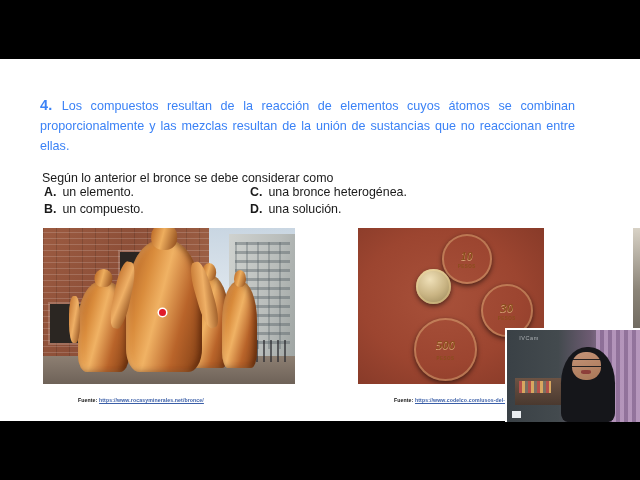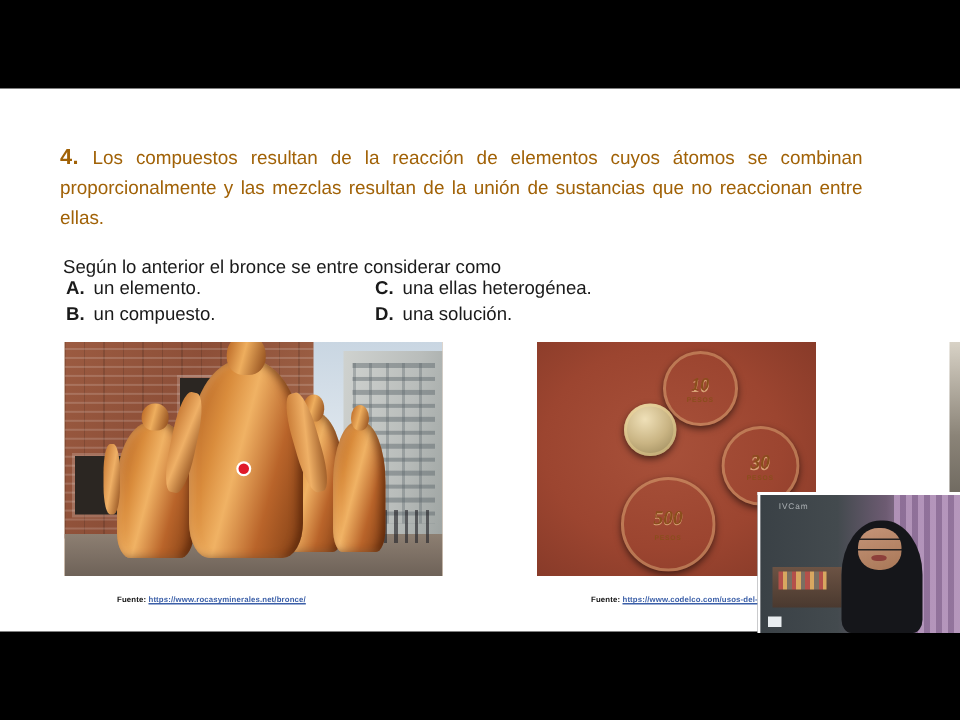--- a/index.html
+++ b/index.html
@@ -5,21 +5,21 @@
   html,body{margin:0;padding:0;background:#000;}
   body{width:640px;height:480px;overflow:hidden;
        font-family:"Liberation Sans",sans-serif;}
   #stage{position:relative;width:640px;height:480px;background:#000;}
 
   
   #slide{position:absolute;left:0;top:59px;width:640px;height:362px;background:#fff;}
 
   
   #qbody{position:absolute;left:40px;top:23px;width:535px;
-         font-size:12.6px;line-height:20px;color:#a16207;text-align:justify;}
+         font-size:12.6px;line-height:20px;color:#3b82f6;text-align:justify;}
   #qnum{font-weight:bold;font-size:14.5px;letter-spacing:.3px;}
   #qnum-gap{display:inline-block;width:9px;}
 
   #stem{position:absolute;left:42px;top:98px;width:520px;
         font-size:12.4px;line-height:18px;color:#1a1a1a;}
 
   
   #options{position:absolute;left:42px;top:126px;width:540px;}
   .optrow{position:relative;height:17px;}
   .opt{position:absolute;font-size:12.4px;color:#1a1a1a;white-space:nowrap;}
@@ -129,29 +129,29 @@
 
 <div id="stage">
 
   <div id="letterbox-top" style="position:absolute;left:0;top:0;width:640px;height:59px;background:#000;"></div>
   <div id="letterbox-bottom" style="position:absolute;left:0;top:421px;width:640px;height:59px;background:#000;"></div>
 
   <div id="slide">
 
     <p id="qbody"><span id="qnum">4.</span><span id="qnum-gap"></span><span>Los compuestos resultan de la reacción de elementos cuyos átomos se combinan proporcionalmente y las mezclas resultan de la unión de sustancias que no reaccionan entre ellas.</span></p>
 
-    <p id="stem">Según lo anterior el bronce se entre considerar como</p>
+    <p id="stem">Según lo anterior el bronce se debe considerar como</p>
 
     <div id="options">
       <div class="optrow">
         <div class="opt col-a">
           <span class="ltr">A.</span><span class="txt">un elemento.</span>
         </div>
         <div class="opt col-b">
-          <span class="ltr">C.</span><span class="txt">una ellas heterogénea.</span>
+          <span class="ltr">C.</span><span class="txt">una bronce heterogénea.</span>
         </div>
       </div>
       <div class="optrow">
         <div class="opt col-a">
           <span class="ltr">B.</span><span class="txt">un compuesto.</span>
         </div>
         <div class="opt col-b">
           <span class="ltr">D.</span><span class="txt">una solución.</span>
         </div>
       </div>

